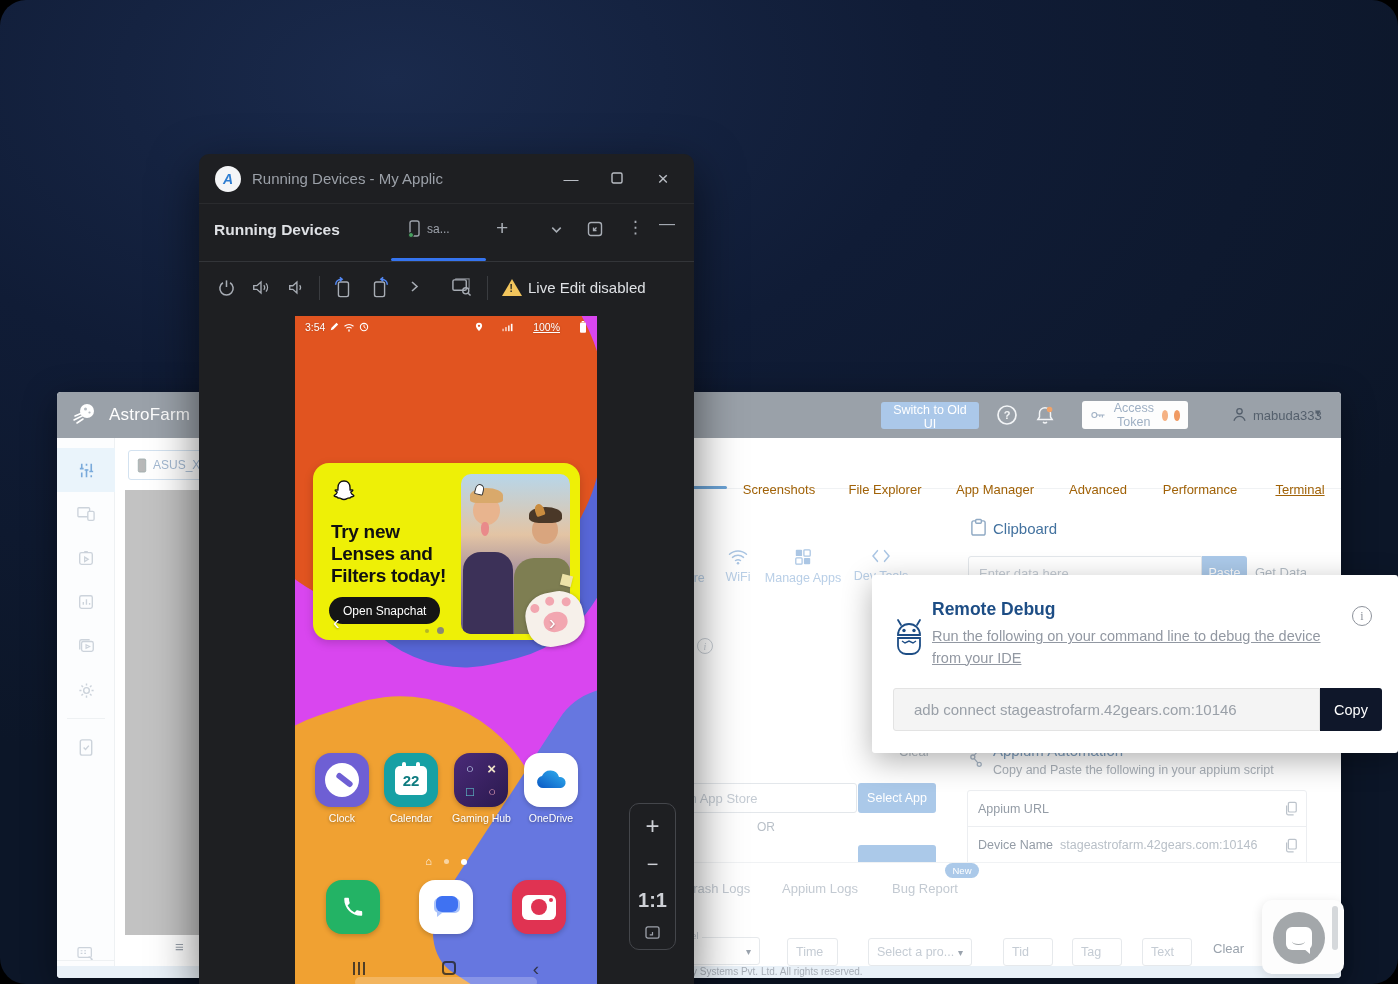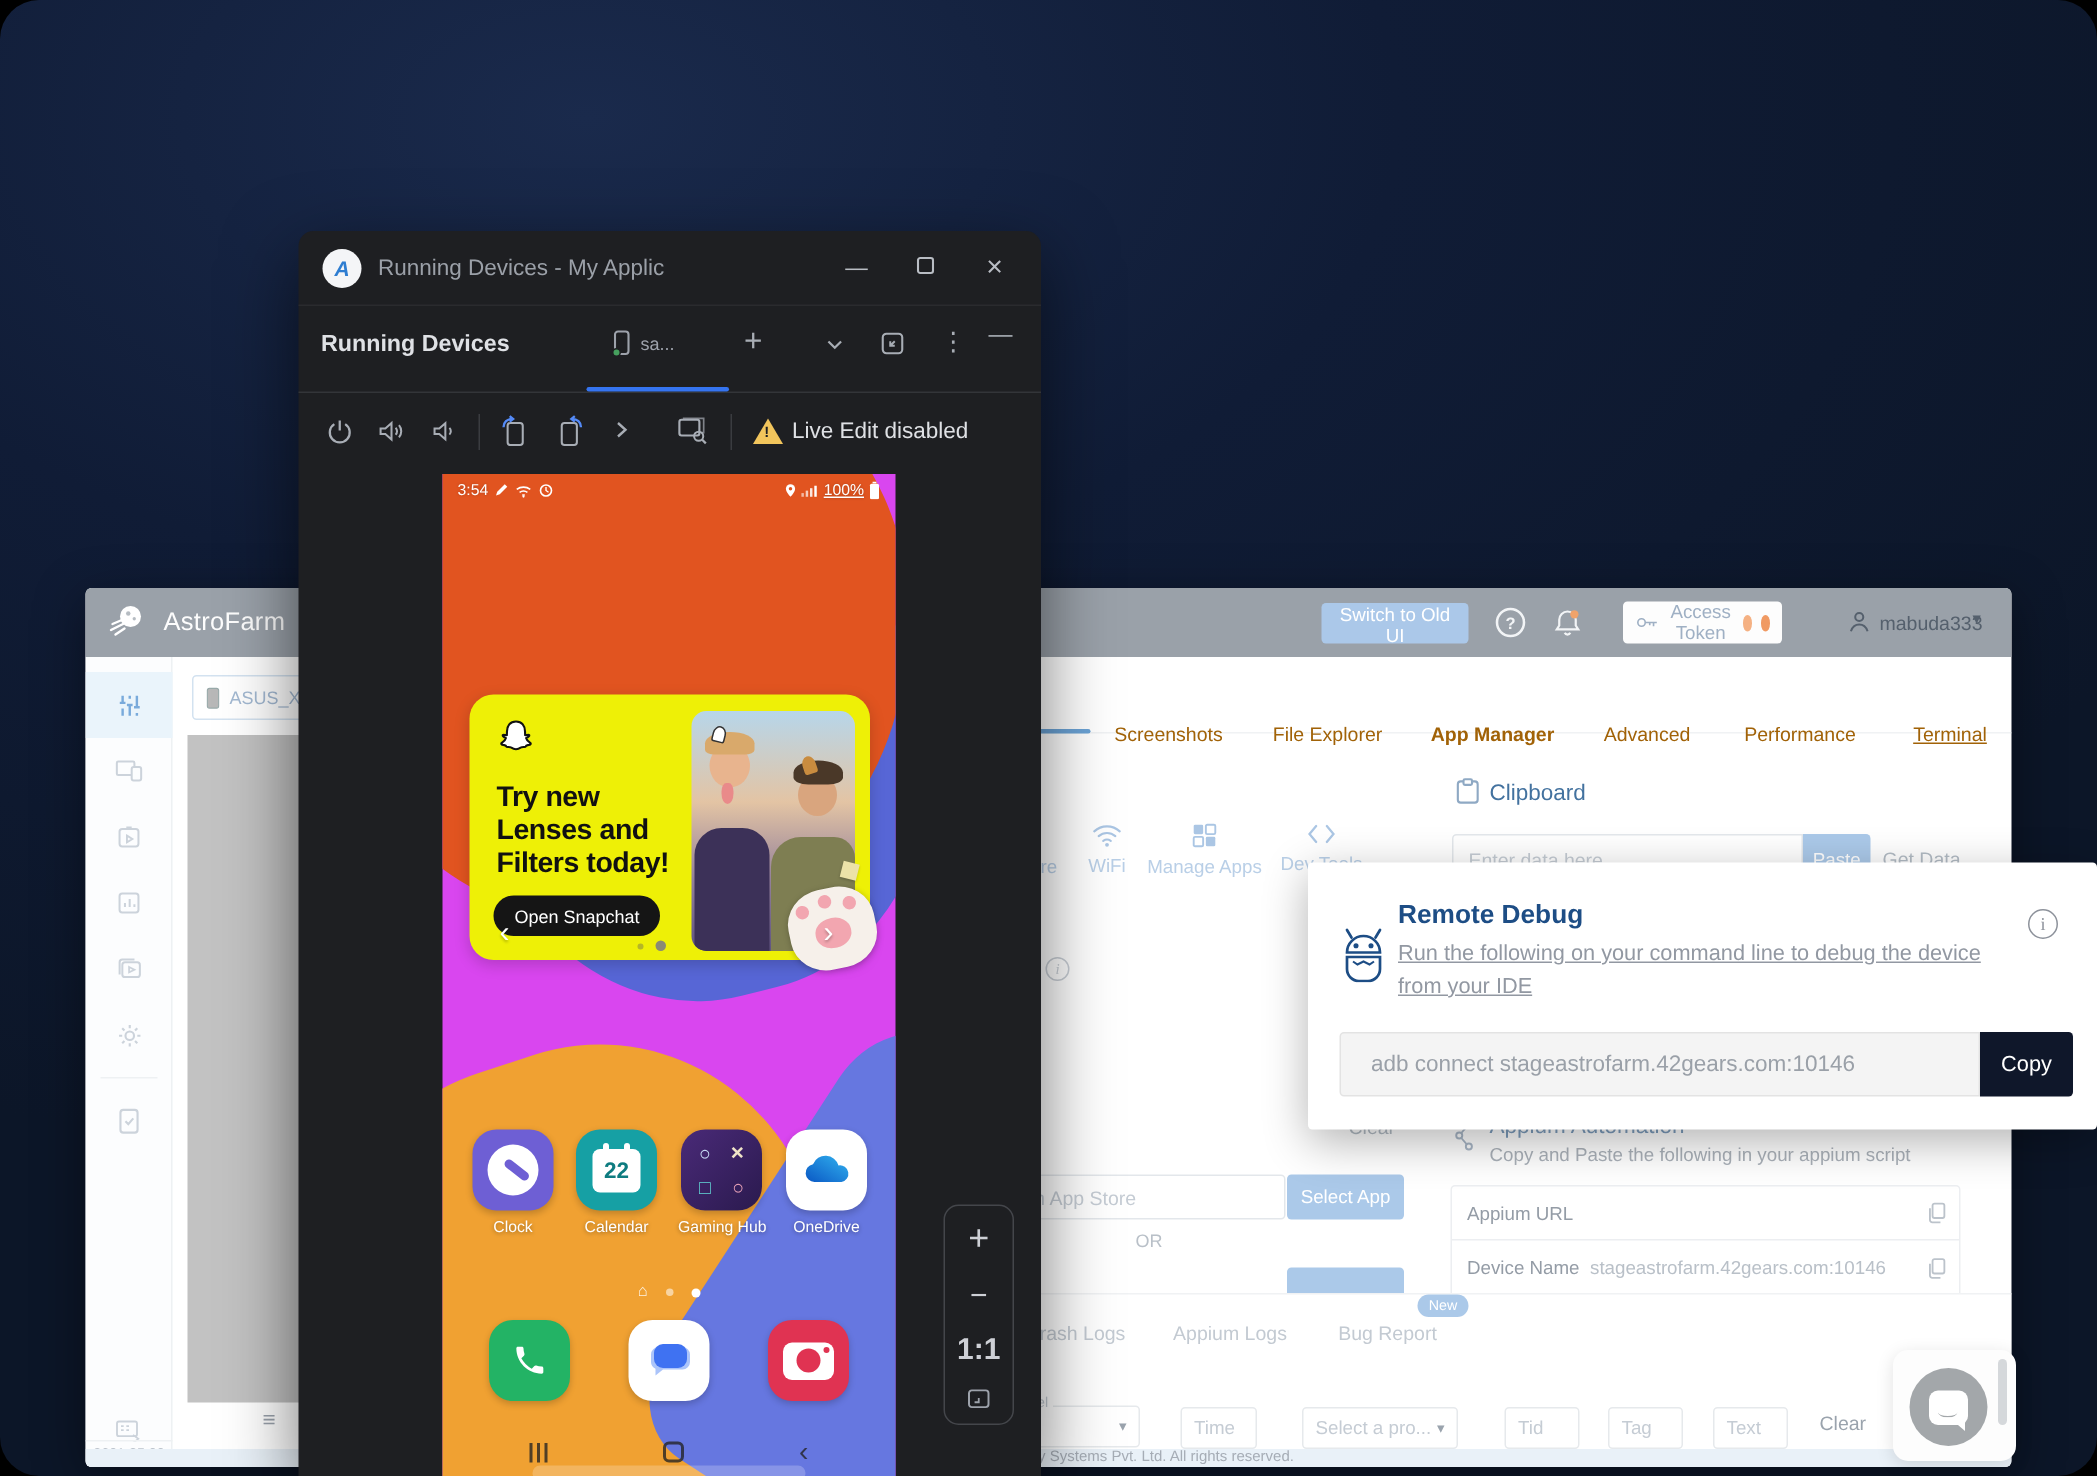--- a/index.html
+++ b/index.html
@@ -93,21 +93,21 @@
     display:flex;flex-direction:column;align-items:center;justify-content:space-between;padding:10px 0;}
   .st-zoom .z{color:#ced0d6;font-size:20px;line-height:1;}
   .z11{color:#e8eaee;font-size:12.5px;font-weight:bold;}
 
   
   #phone{left:96px;top:162px;width:302px;height:668px;overflow:hidden;background:#d946ef;}
   .wp{position:absolute;}
   .statusbar{left:0;top:0;width:302px;height:22px;z-index:10;display:flex;align-items:center;
     color:#fff;font-size:10.5px;padding:0 10px;text-shadow:0 0 2px rgba(0,0,0,.25);}
   .sb-left{display:flex;align-items:center;gap:4px;flex:1;}
-  .sb-right{display:flex;align-items:center;gap:3px;text-decoration:underline;}
+  .sb-right{display:flex;align-items:center;gap:19px;text-decoration:underline;}
 
   .snapcard{left:18px;top:147px;width:267px;height:177px;background:#eef006;border-radius:16px;z-index:10;
     box-shadow:0 3px 10px rgba(0,0,0,.18);}
   .snap-head{position:absolute;left:18px;top:58px;width:128px;color:#111;font-size:19px;line-height:1.16;font-weight:bold;letter-spacing:-.3px;}
   .snap-btn{position:absolute;left:16px;top:134px;height:27px;padding:0 14px;background:#151515;border:none;
     border-radius:14px;color:#fff;font-size:12px;}
   .snap-photo{position:absolute;left:148px;top:11px;width:109px;height:160px;border-radius:10px;overflow:hidden;
     background:linear-gradient(180deg,#b7d6ea 0%,#e3c4a4 38%,#94819a 70%,#5f5380 100%);}
   .gear-glyph{color:rgba(90,90,10,.55);font-size:13px;}
   .car-arrow{position:absolute;color:#fff;font-size:20px;text-shadow:0 1px 2px rgba(0,0,0,.3);z-index:11;}
@@ -256,21 +256,21 @@
         </svg>
       <span>ASUS_X0</span>
     </div>
     <div class="af-screen-ph abs"></div>
     <span class="af-burger abs">≡</span>
 
     <div class="af-tabs abs">
       <span class="af-tab" style="left:43px;">Dashboard</span>
       <span class="af-tab" style="left:162px;">Screenshots</span>
       <span class="af-tab" style="left:268px;">File Explorer</span>
-      <span class="af-tab" style="left:378px;font-weight:bold;">App Manager</span>
+      <span class="af-tab" style="left:378px;">App Manager</span>
       <span class="af-tab" style="left:481px;text-align:center;">Advanced</span>
       <span class="af-tab" style="left:583px;">Performance</span>
       <span class="af-tab" style="left:683px;text-decoration:underline;">Terminal</span>
     </div>
     <div class="af-tab-underline abs"></div>
 
     <div class="qa" style="left:620px;top:156px;">
       <svg width="20" height="18" viewBox="0 0 22 20" style="margin:0 auto;">
           <path d="M3 8l1.5-5h13L19 8M4 8v9h14V8M8.5 17v-5h5v5" fill="none" stroke="#abc6e4" stroke-width="1.5"></path>
         </svg>

